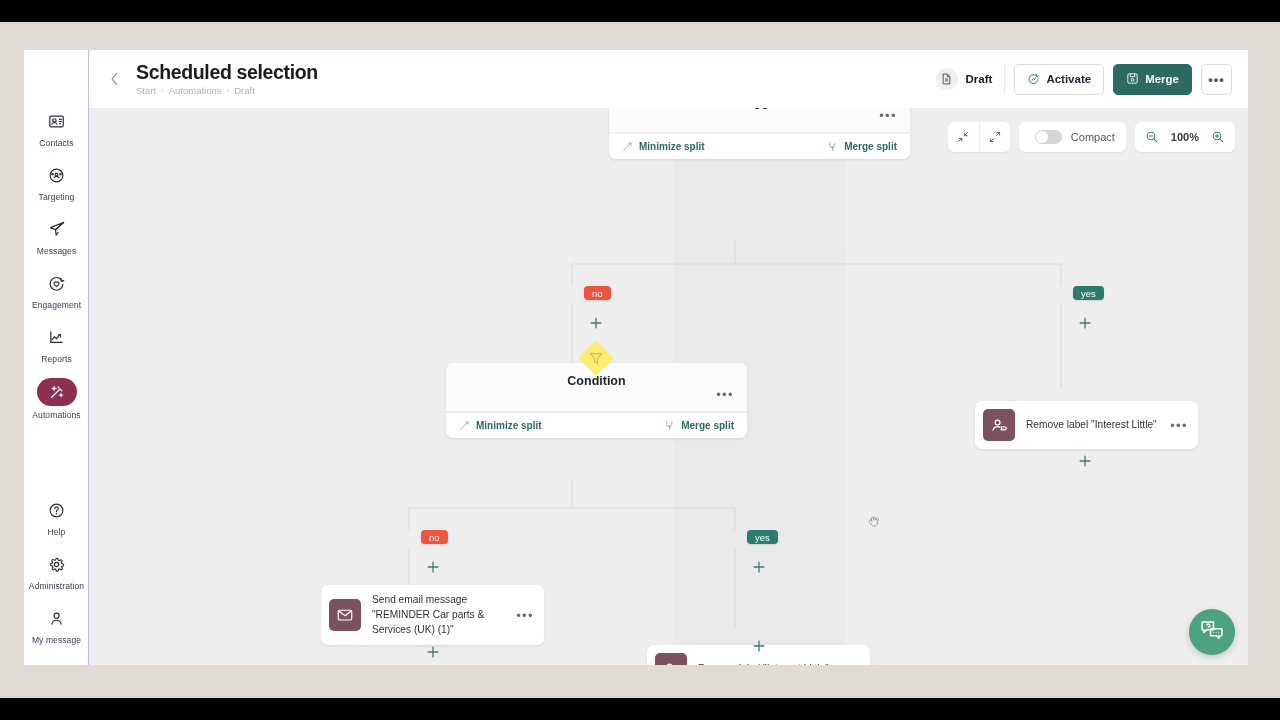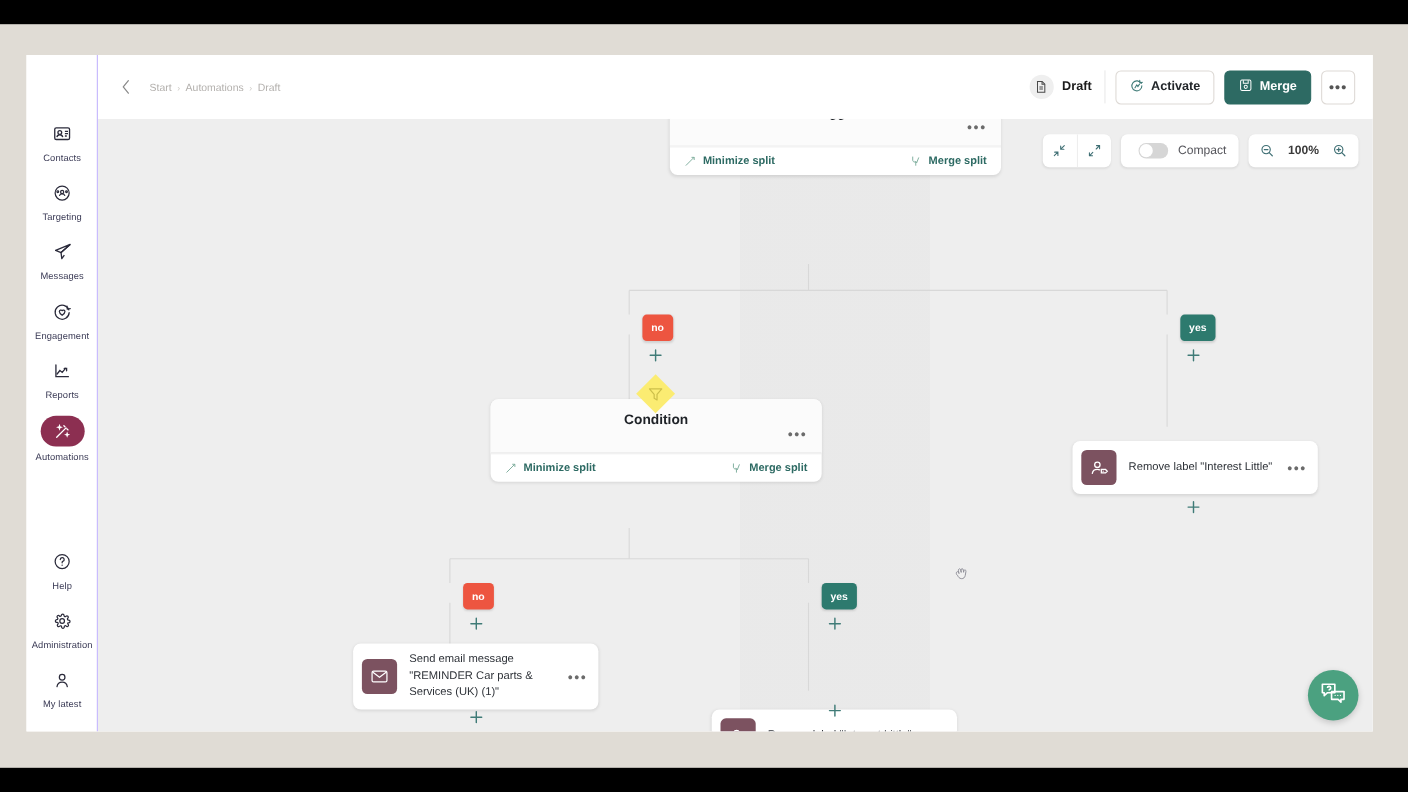--- a/index.html
+++ b/index.html
@@ -254,24 +254,24 @@
     flex: 0 0 32px;
   }
   .action-text {
     font-size: 10.2px; line-height: 1.45; color: #2e3238;
     flex: 1 1 auto;
   }
 
   
   .pill {
     position: absolute;
-    height: 24px; border-radius: 4px;
+    height: 14px; border-radius: 4px;
     padding: 0 8px;
     display: flex; align-items: center; justify-content: center;
-    font-size: 9.5px; font-weight: 700; color: #fff;
+    font-size: 9.5px; font-weight: 400; color: #fff;
     box-shadow: 0 1px 2px rgba(0,0,0,.12);
   }
   .pill.no { background: #ed5540; }
   .pill.yes { background: #2d7a6e; }
 
   
   .plus {
     position: absolute;
     width: 16px; height: 16px;
     color: #3f7b77; cursor: pointer;
@@ -395,21 +395,21 @@
           <span class="nav-label">Administration</span>
         </div>
 
         <div class="nav-item">
           <span class="nav-icon">
             <svg width="17" height="17" viewBox="0 0 24 24" fill="none" stroke="currentColor" stroke-width="1.6" stroke-linecap="round">
               <circle cx="12" cy="8" r="3.6"></circle>
               <path d="M5.4 20c.6-3.6 3.2-5.6 6.6-5.6s6 2 6.6 5.6"></path>
             </svg>
           </span>
-          <span class="nav-label">My latest</span>
+          <span class="nav-label">My message</span>
         </div>
       </div>
     </nav>
 
     <div id="main">
 
       <header id="header">
 
         <div id="logo">
           <svg width="29" height="26" viewBox="0 0 40 36" fill="#111">
@@ -418,20 +418,21 @@
           </svg>
         </div>
 
         <div id="back-btn">
           <svg width="9" height="14" viewBox="0 0 10 16" fill="none" stroke="currentColor" stroke-width="1.3" stroke-linecap="round" stroke-linejoin="round">
             <path d="M7.5 1.5L2.2 8l5.3 6.5"></path>
           </svg>
         </div>
 
         <div id="title-block">
+          <div id="page-title">Scheduled selection</div>
           <div id="breadcrumb">
             <span class="crumb">Start</span>
             <span class="sep">›</span>
             <span class="crumb">Automations</span>
             <span class="sep">›</span>
             <span class="crumb">Draft</span>
           </div>
         </div>
 
         <div id="header-right">

